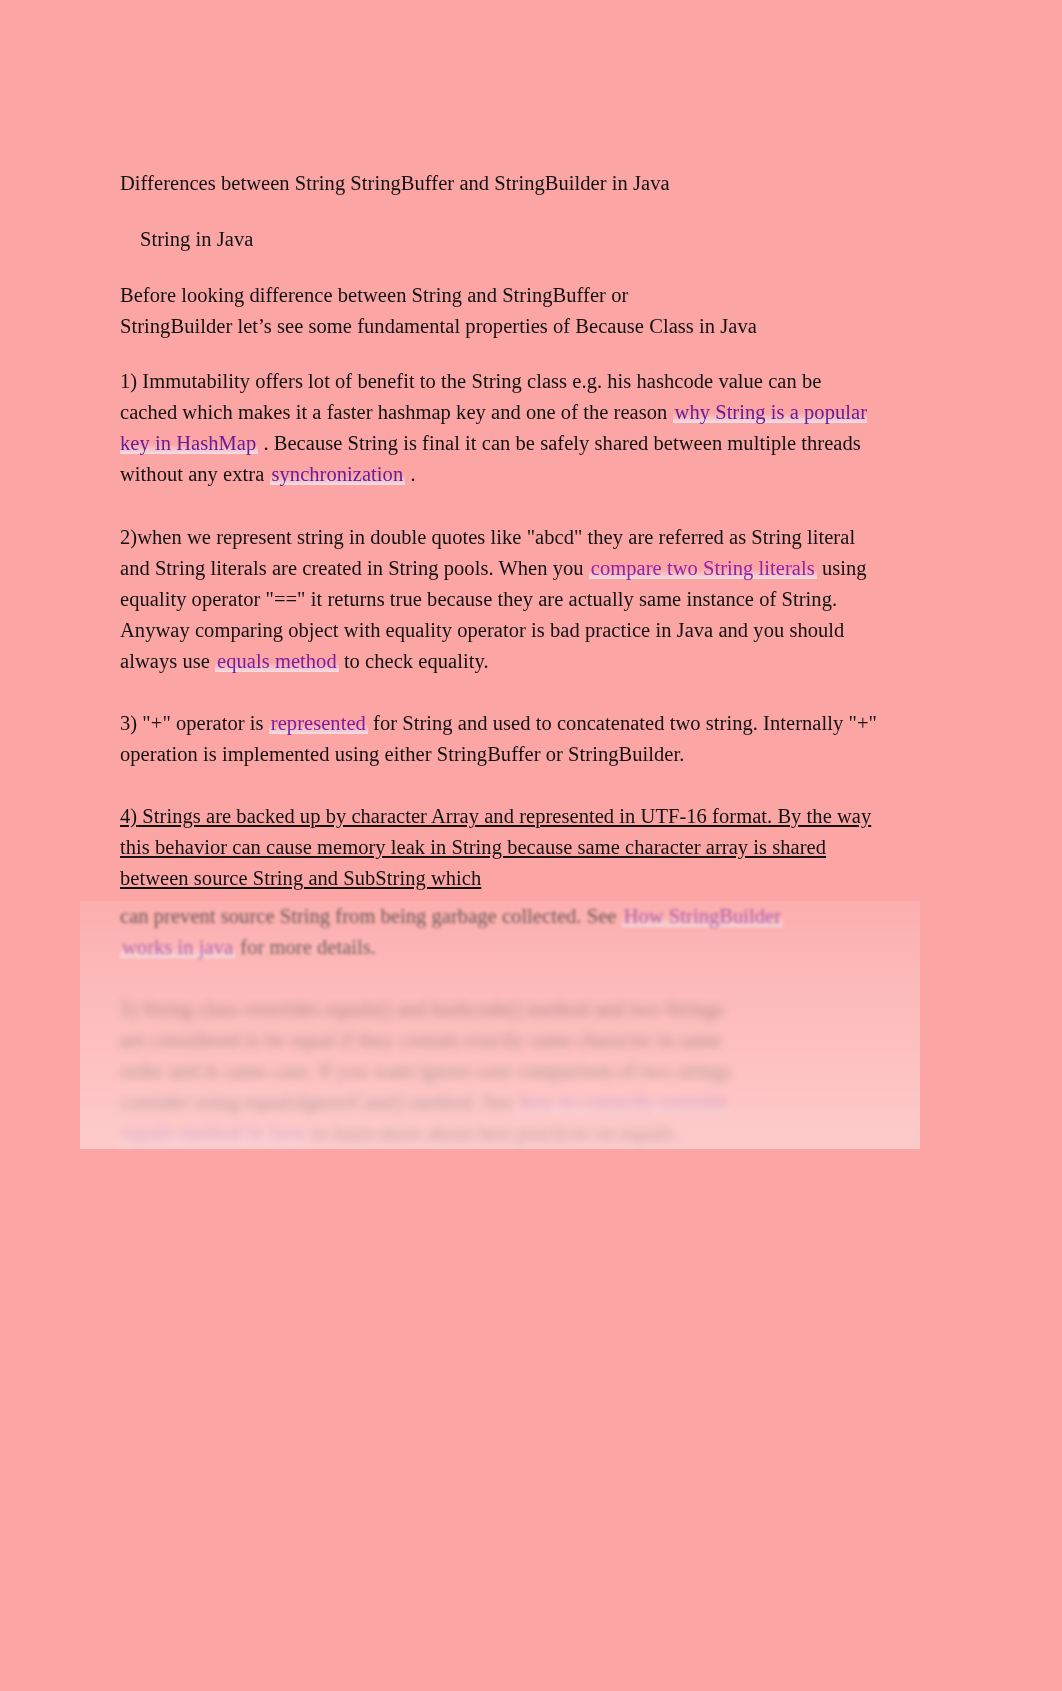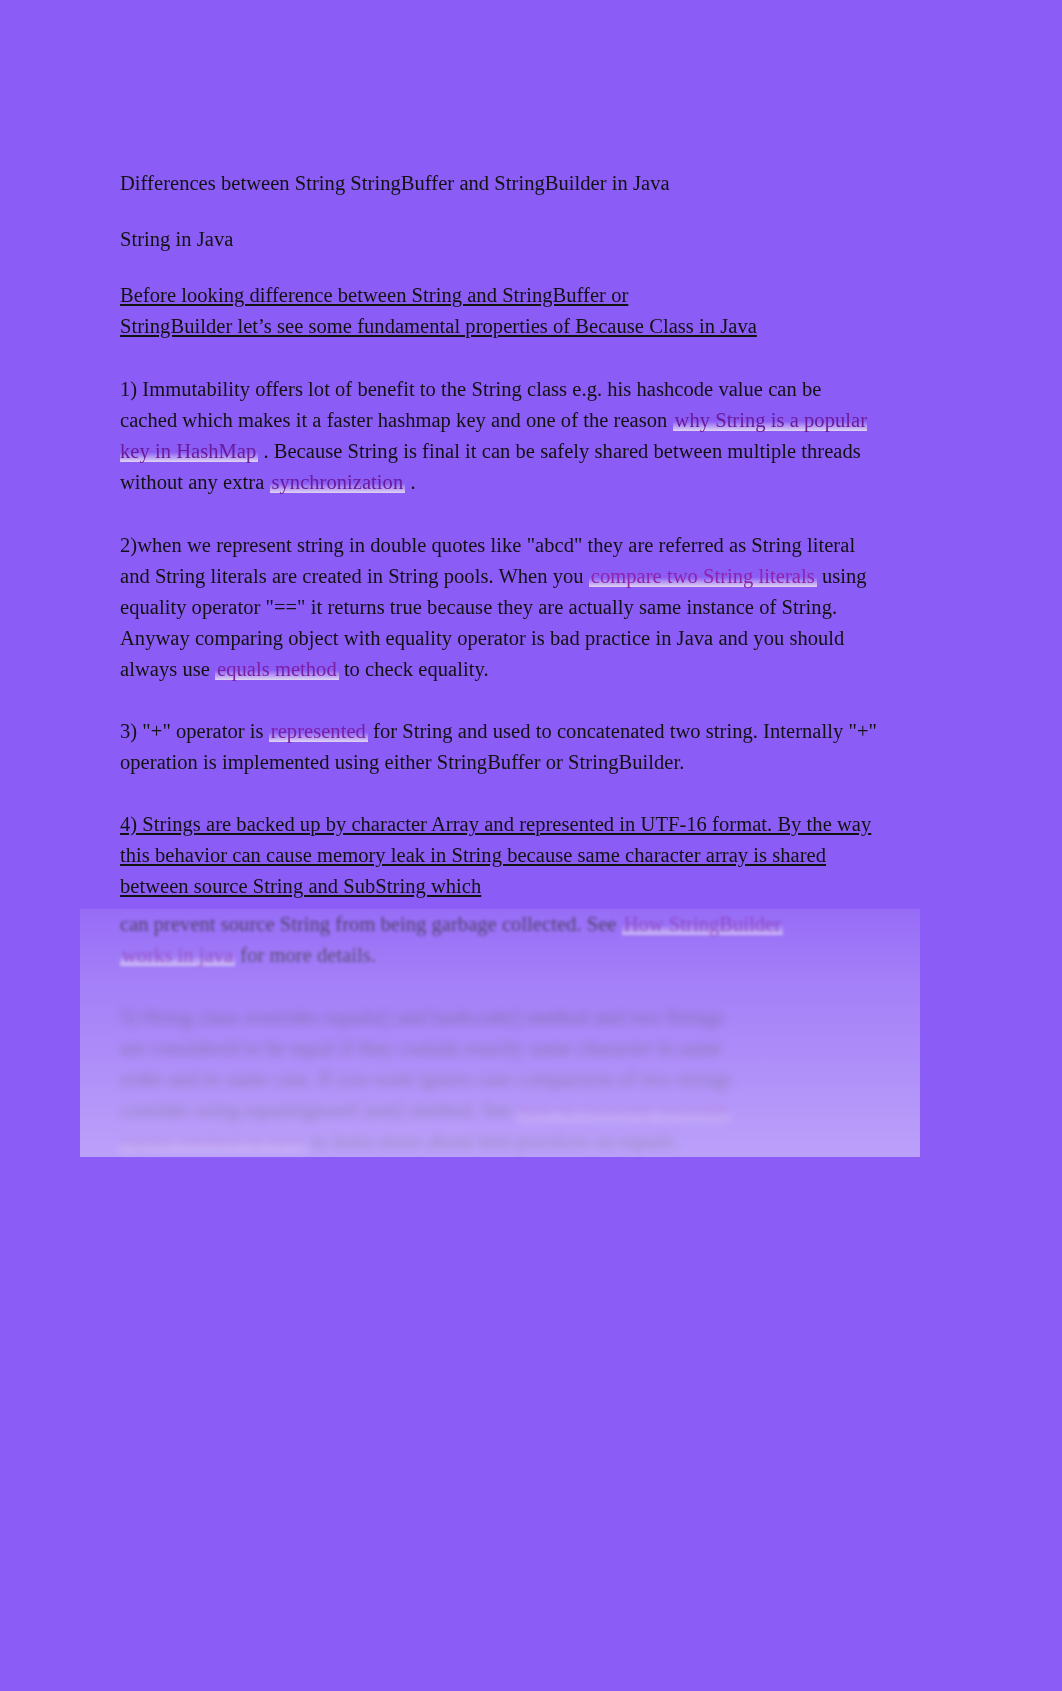--- a/index.html
+++ b/index.html
@@ -15,41 +15,41 @@
     font-family: "Liberation Serif", "DejaVu Serif", serif;
     color: #000000;
   }
 
   .page {
     position: absolute;
     left: 0;
     top: 0;
     width: 1062px;
     height: 1691px;
-    background: #8b5cf6;
+    background: #fca5a5;
   }
 
   .content {
     position: absolute;
     left: 120px;
     top: 168px;
     width: 760px;
   }
 
   .block {
     margin: 0 0 0 0;
     font-size: 20.5px;
     line-height: 31px;
     color: #121212;
     letter-spacing: 0.05px;
   }
 
   .blk-title       { margin-bottom: 25px; }
-  .blk-subtitle    { margin-bottom: 25px; }
-  .blk-intro       { margin-bottom: 32px; text-decoration: underline; }
+  .blk-subtitle    { margin-bottom: 25px; margin-left: 20px; }
+  .blk-intro       { margin-bottom: 24px; }
   .blk-p1          { margin-bottom: 32px; }
   .blk-p2          { margin-bottom: 31px; }
   .blk-p3          { margin-bottom: 31px; }
   .blk-p4          { margin-bottom: 7px; text-decoration: underline; }
 
   
   .haze {
     position: relative;
   }
 

